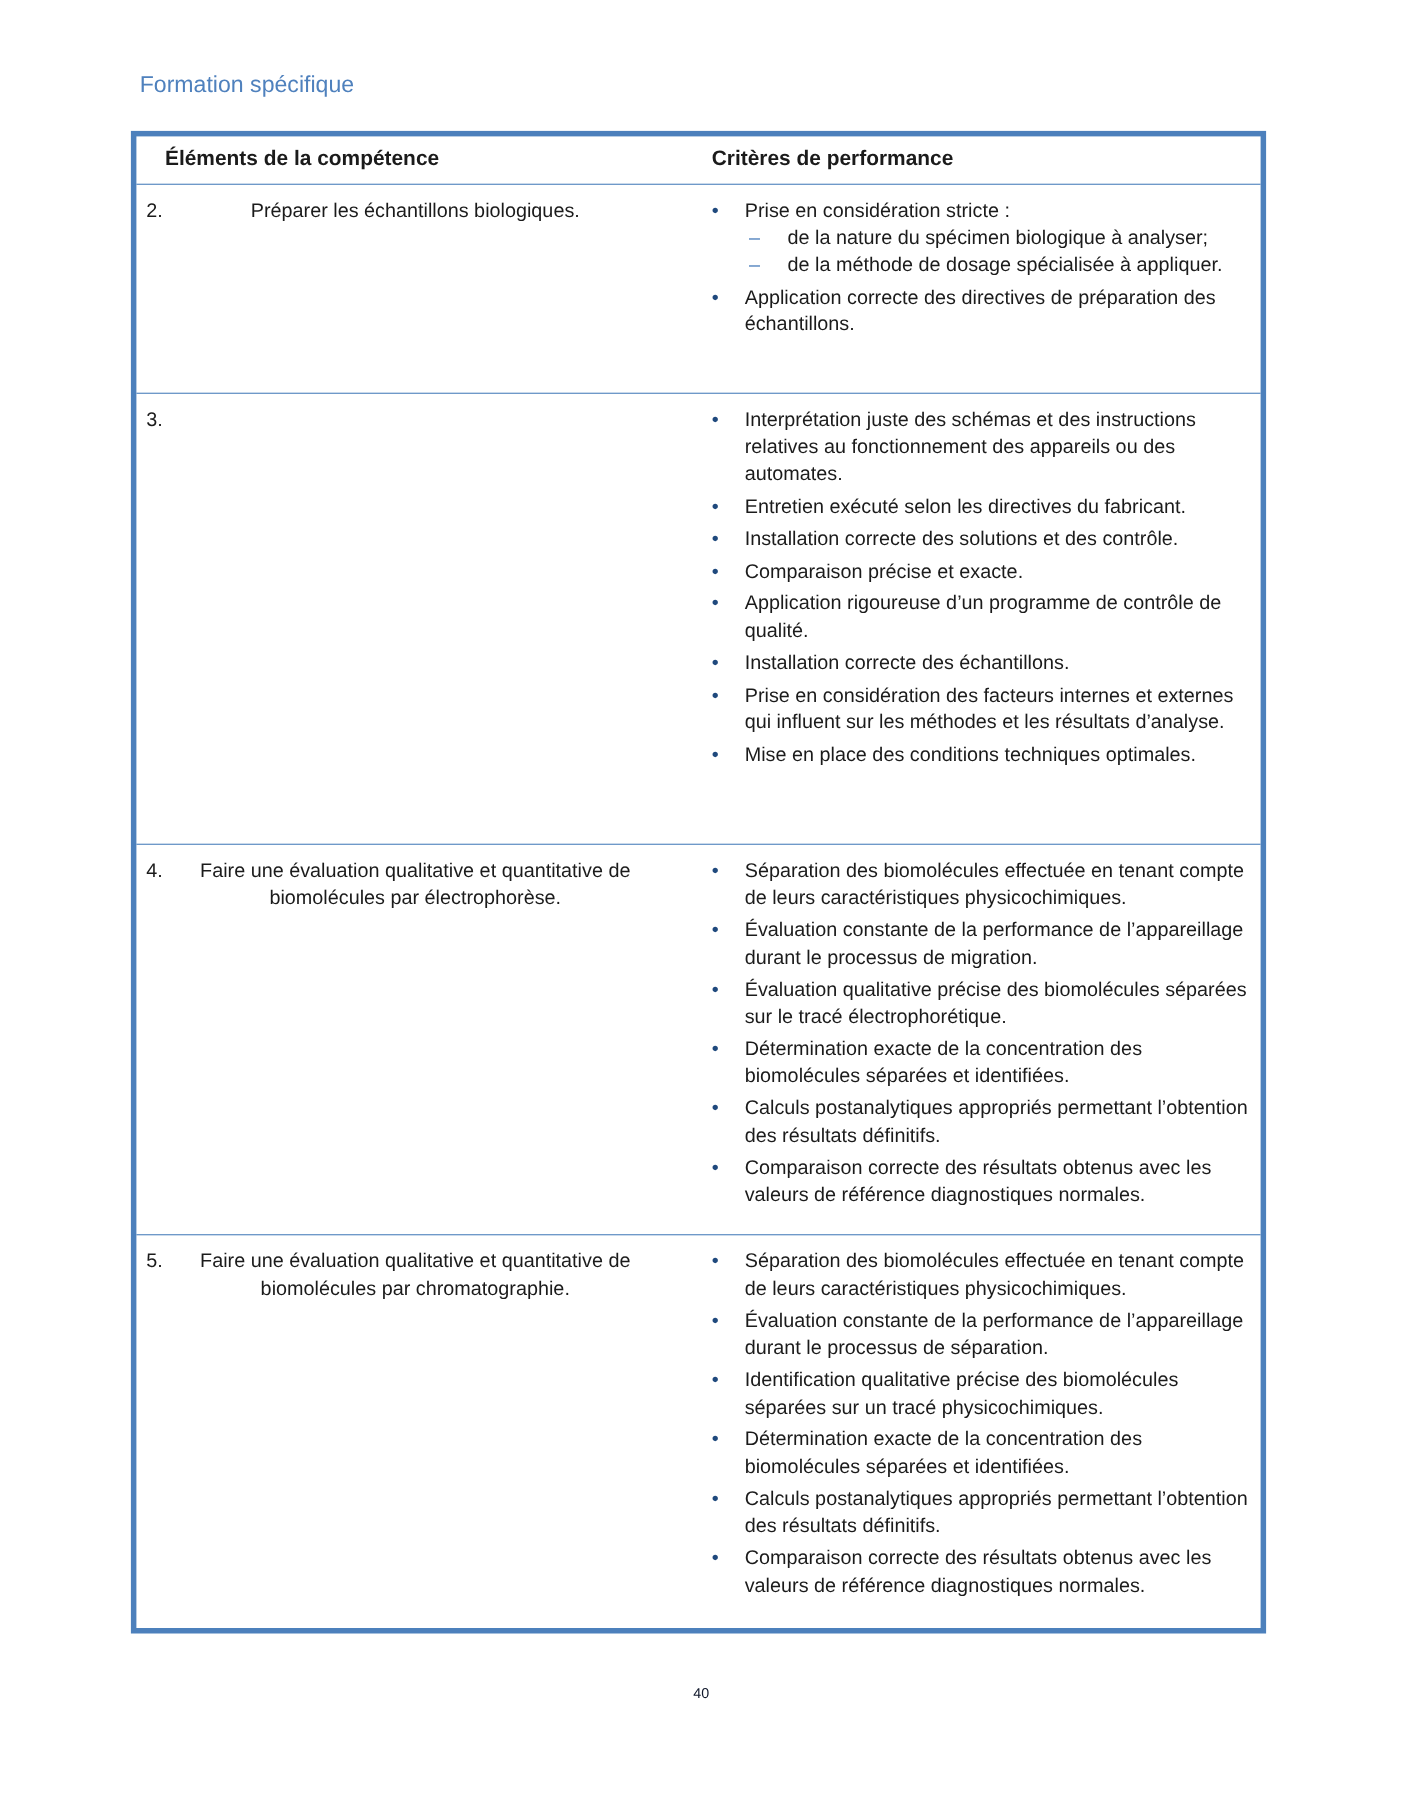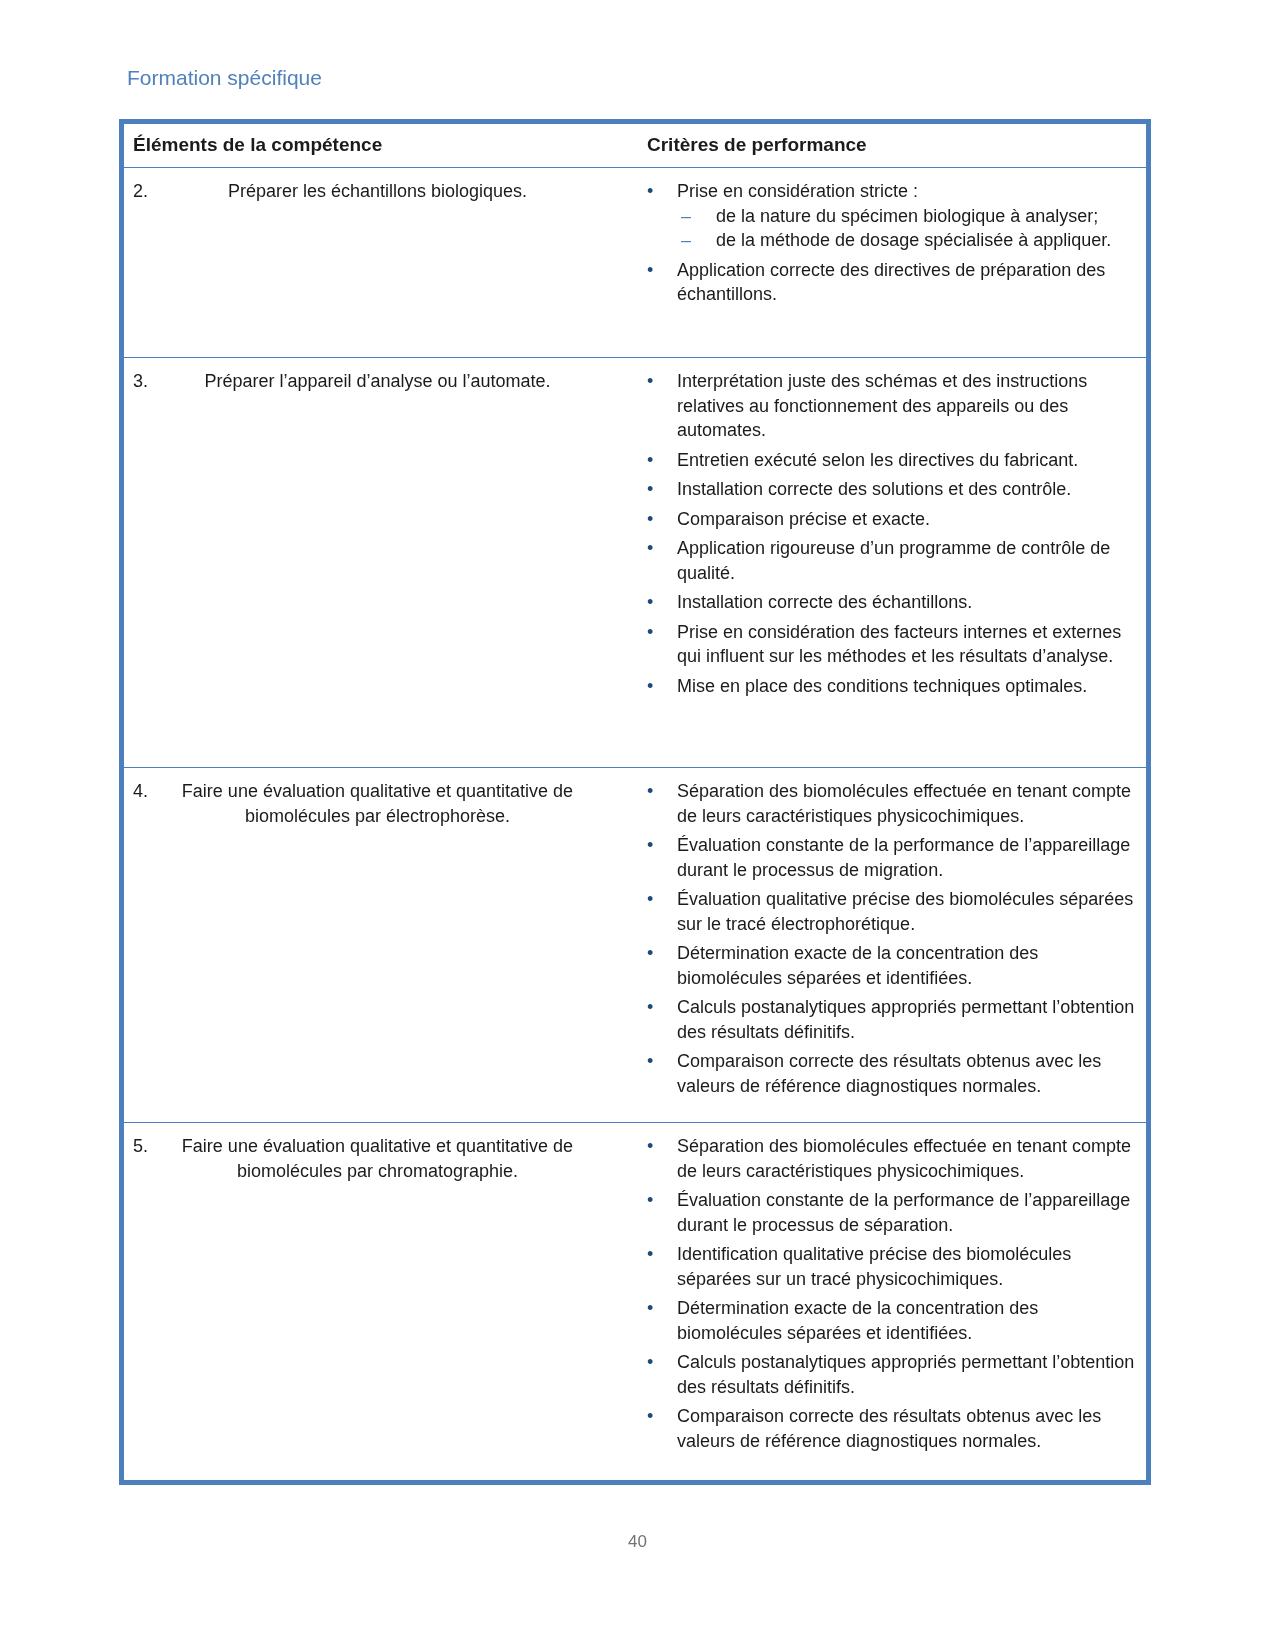--- a/index.html
+++ b/index.html
@@ -31,21 +31,21 @@
   }
   .thead {
     display: grid;
     grid-template-columns: 502px 1fr;
     border-bottom: 1px solid #4c80bc;
     height: 44px;
     box-sizing: border-box;
     align-items: start;
   }
   .th { font-weight: bold; font-size: 19px; padding-top: 10px; }
-  .th-el { padding-left: 9px; }
+  .th-el { padding-left: 26px; }
   .th-cr { padding-left: 21px; }
   .trow {
     display: grid;
     grid-template-columns: 502px 1fr;
     border-bottom: 1px solid #4c80bc;
     box-sizing: border-box;
   }
   .trow:last-child { border-bottom: none; }
   .row-h-2 { min-height: 190px; }
   .row-h-3 { min-height: 410px; }
@@ -72,22 +72,22 @@
   .crit-body { flex: 1; max-width: 458px; }
   .sub { display: flex; margin-left: 4px; }
   .dash { width: 35px; flex: none; color: #4f81bd; }
   .sub-text { flex: 1; }
   .page-number {
     position: absolute;
     left: 0;
     top: 1532px;
     width: 100%;
     text-align: center;
-    font-size: 17px;
-    color: #737373;
+    font-size: 13px;
+    color: #0f172a;
   }
 </style>
 </head>
 <body>
 
 <div class="page">
 
   <div class="section-title">Formation spécifique</div>
 
   <div class="ctable">
@@ -120,21 +120,20 @@
         <div class="crit">
           <span class="bullet">•</span>
           <div class="crit-body">Application correcte des directives de préparation des échantillons.</div>
         </div>
       </div>
     </div>
 
     <div class="trow row-h-3">
       <div class="cell-el">
         <span class="row-num">3.</span>
-        <span class="el-text">Préparer l’appareil d’analyse ou l’automate.</span>
       </div>
       <div class="cell-cr">
         <div class="crit">
           <span class="bullet">•</span>
           <div class="crit-body">Interprétation juste des schémas et des instructions relatives au fonctionnement des appareils ou des automates.</div>
         </div>
         <div class="crit">
           <span class="bullet">•</span>
           <div class="crit-body">Entretien exécuté selon les directives du fabricant.</div>
         </div>

